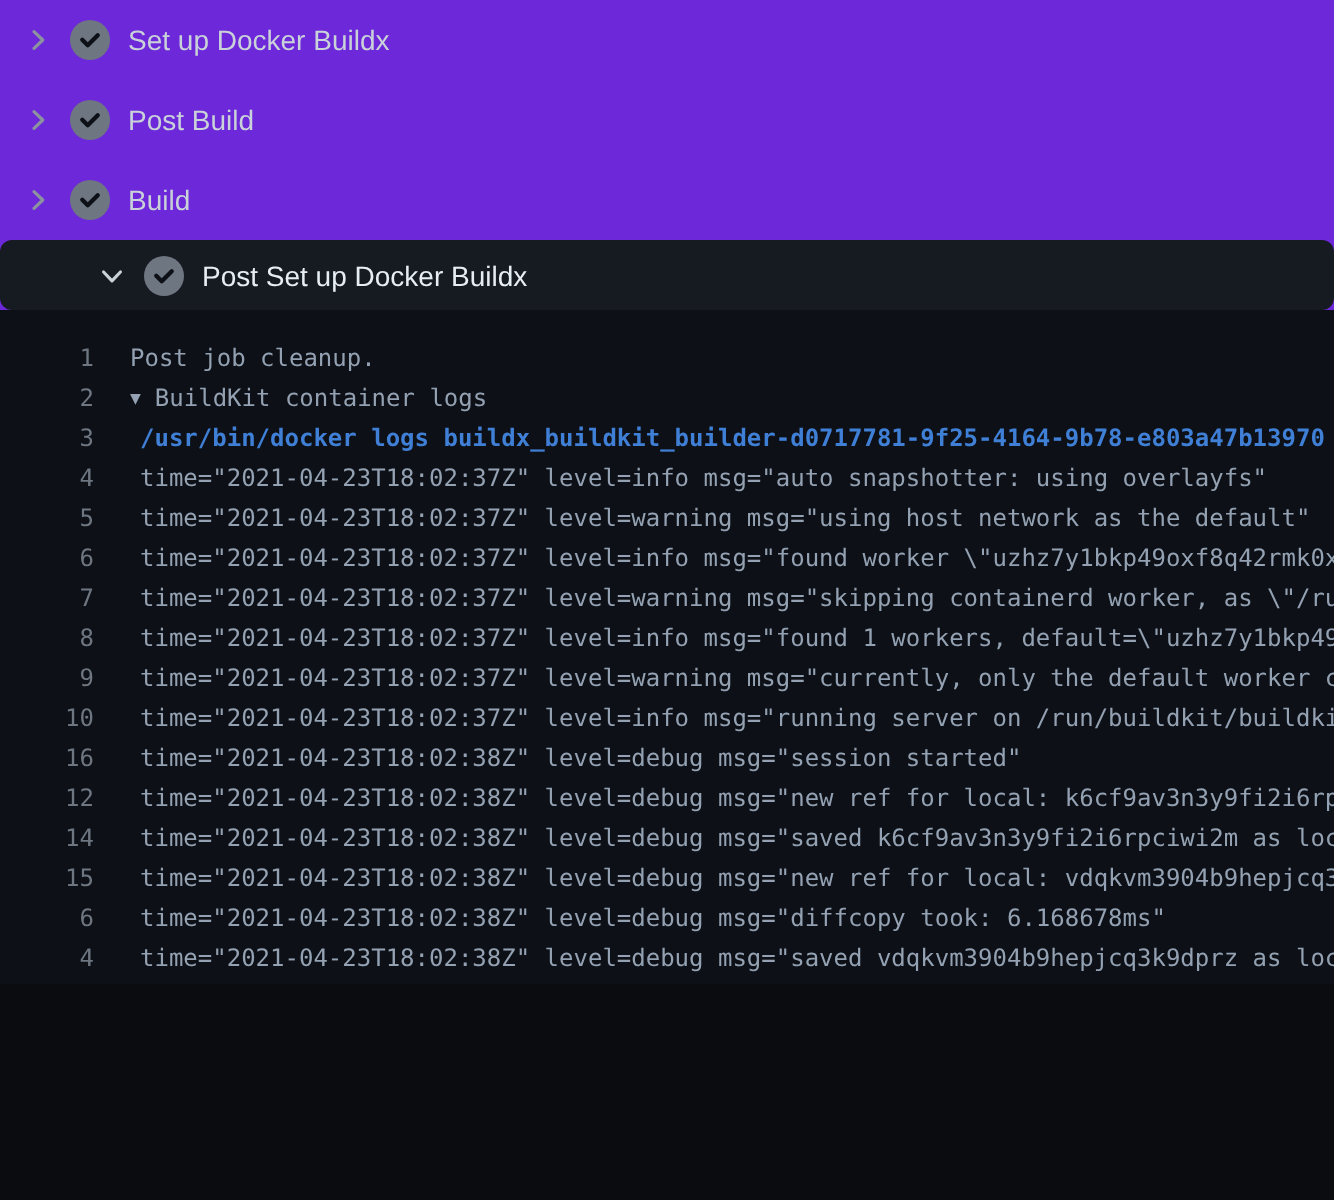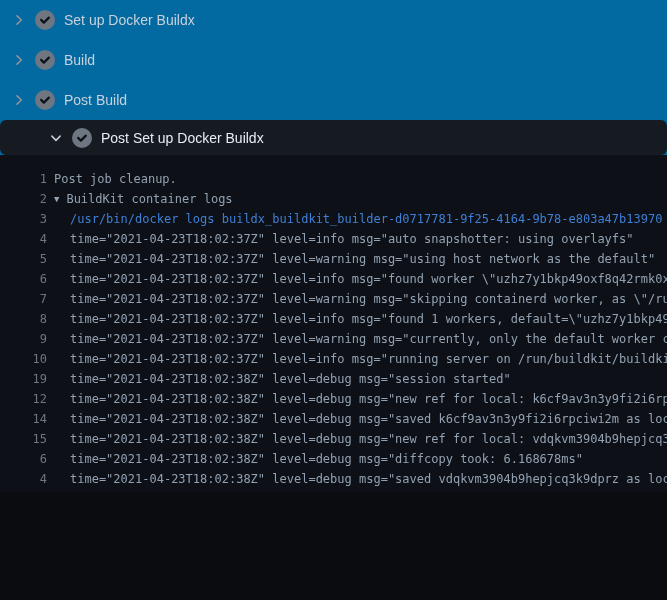--- a/index.html
+++ b/index.html
@@ -1,20 +1,20 @@
 <!DOCTYPE html>
 <html><head>
 <meta charset="utf-8">
 <style>
   html,body{margin:0;padding:0;background:#0a0c10;}
   .app{
     position:relative;
     width:667px;height:492px;
     overflow:hidden;
-    background:#0369a1;
+    background:#6d28d9;
     font-family:"Liberation Sans", sans-serif;
   }
   
   .steps{width:100%;}
   .step-row{
     display:flex;align-items:center;
     height:40px;
     padding-left:11px;
     box-sizing:border-box;
     cursor:pointer;
@@ -62,23 +62,23 @@
     overflow:hidden;
     color:#93a1b2;
   }
   .ln{
     flex:0 0 17px;
     margin-left:30px;
     text-align:right;
     color:#6e7681;
     cursor:pointer;
   }
-  .content{margin-left:7px;display:inline-block;}
+  .content{margin-left:18px;display:inline-block;}
   .indent1 .content{margin-left:23px;}
-  .command .content{color:#3f7fd6;font-weight:400;}
+  .command .content{color:#3f7fd6;font-weight:700;}
   .tri{
     display:inline-block;
     font-size:9px;
     margin-right:7px;
     vertical-align:1px;
     color:#93a1b2;
     cursor:pointer;
   }
 </style>
 </head>
@@ -107,36 +107,36 @@
             <path d="M6 3.8 L10.4 8 6 12.2"></path>
           </svg>
 
     </span>
     <span class="check">
       <svg viewBox="0 0 16 16">
             <circle cx="8" cy="8" r="8" fill="currentColor"></circle>
             <path d="M11.1 6.1 L7.1 10.1 4.9 7.9" fill="none" stroke="#0d1117" stroke-width="1.7" stroke-linecap="round" stroke-linejoin="round"></path>
           </svg>
     </span>
-    <span class="label">Build</span>
+    <span class="label">Post Build</span>
   </div>
       <div class="step-row">
     <span class="chevron">
       <svg class="chev-right" width="16" height="16" viewBox="0 0 16 16" fill="none" stroke="currentColor" stroke-width="1.6" stroke-linecap="round" stroke-linejoin="round">
             <path d="M6 3.8 L10.4 8 6 12.2"></path>
           </svg>
 
     </span>
     <span class="check">
       <svg viewBox="0 0 16 16">
             <circle cx="8" cy="8" r="8" fill="currentColor"></circle>
             <path d="M11.1 6.1 L7.1 10.1 4.9 7.9" fill="none" stroke="#0d1117" stroke-width="1.7" stroke-linecap="round" stroke-linejoin="round"></path>
           </svg>
     </span>
-    <span class="label">Post Build</span>
+    <span class="label">Build</span>
   </div>
       <div class="step-row expanded">
     <span class="chevron">
 
       <svg class="chev-down" width="16" height="16" viewBox="0 0 16 16" fill="none" stroke="currentColor" stroke-width="1.6" stroke-linecap="round" stroke-linejoin="round">
             <path d="M3.8 6 L8 10.4 12.2 6"></path>
           </svg>
     </span>
     <span class="check">
       <svg viewBox="0 0 16 16">
@@ -182,21 +182,21 @@
   </div>
       <div class="log-row indent1">
     <span class="ln">9</span>
     <span class="content"><span class="txt">time="2021-04-23T18:02:37Z" level=warning msg="currently, only the default worker can</span></span>
   </div>
       <div class="log-row indent1">
     <span class="ln">10</span>
     <span class="content"><span class="txt">time="2021-04-23T18:02:37Z" level=info msg="running server on /run/buildkit/buildkitd</span></span>
   </div>
       <div class="log-row indent1">
-    <span class="ln">19</span>
+    <span class="ln">16</span>
     <span class="content"><span class="txt">time="2021-04-23T18:02:38Z" level=debug msg="session started"</span></span>
   </div>
       <div class="log-row indent1">
     <span class="ln">12</span>
     <span class="content"><span class="txt">time="2021-04-23T18:02:38Z" level=debug msg="new ref for local: k6cf9av3n3y9fi2i6rpci</span></span>
   </div>
       <div class="log-row indent1">
     <span class="ln">14</span>
     <span class="content"><span class="txt">time="2021-04-23T18:02:38Z" level=debug msg="saved k6cf9av3n3y9fi2i6rpciwi2m as local</span></span>
   </div>

